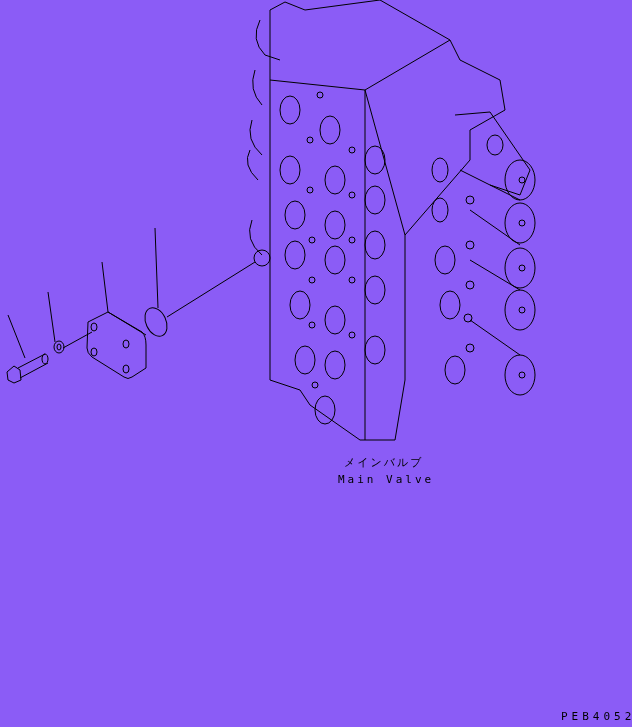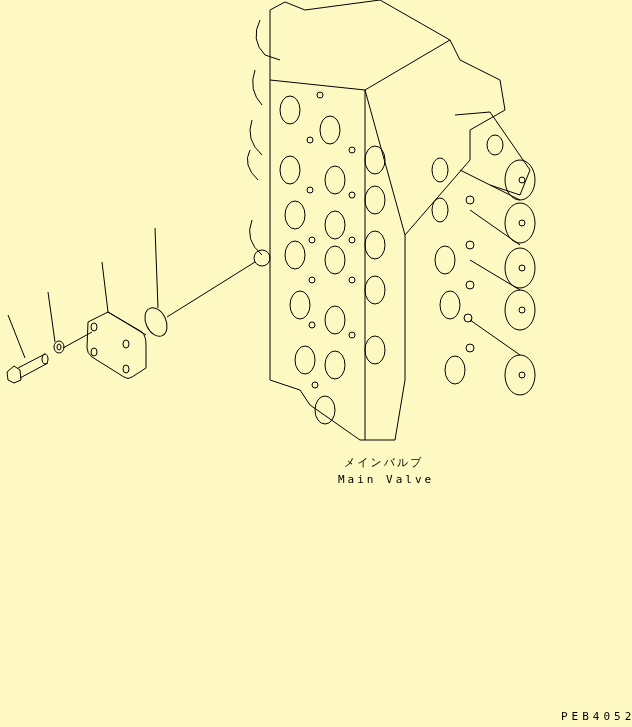--- a/index.html
+++ b/index.html
@@ -1,16 +1,16 @@
 <!DOCTYPE html>
 <html><head>
 <meta charset="utf-8">
 <style>
   html,body{margin:0;padding:0;background:#fff;}
-  #canvas{position:relative;width:632px;height:727px;background:#fef9c3;overflow:hidden;}
+  #canvas{position:relative;width:632px;height:727px;background:#8b5cf6;overflow:hidden;}
   svg{position:absolute;left:0;top:0;}
   .lbl{position:absolute;font-family:"DejaVu Sans Mono","Liberation Mono",monospace;color:#000;white-space:pre;}
   #jp{left:344px;top:455px;font-size:11px;letter-spacing:2px;}
   #en{left:338px;top:473px;font-size:11px;letter-spacing:3px;}
   #code{left:561px;top:710px;font-size:11px;letter-spacing:4px;}
 </style>
 </head>
 <body>
 
 <div id="canvas">

